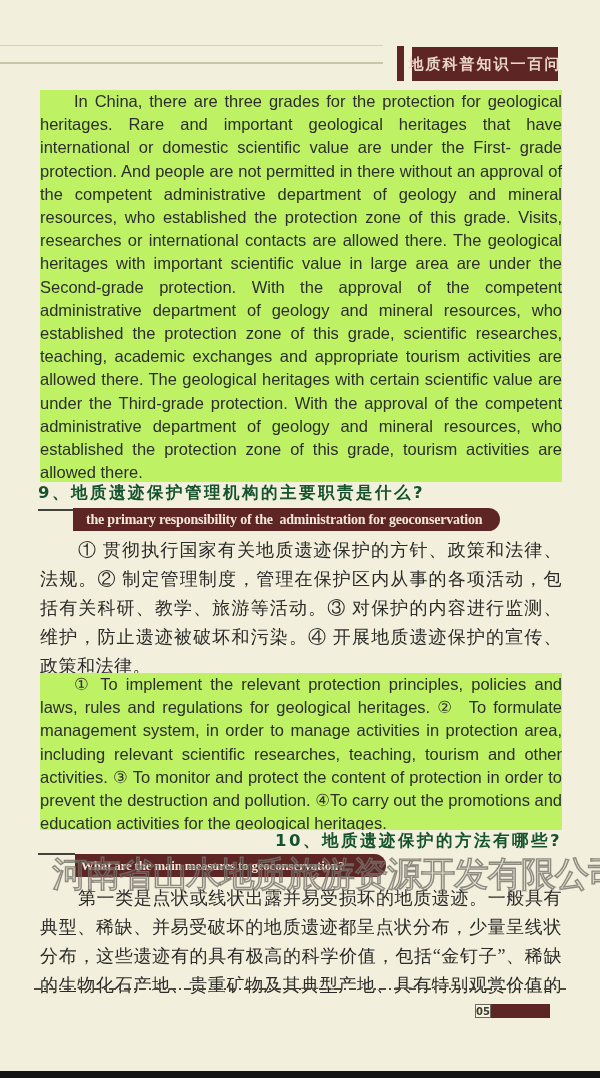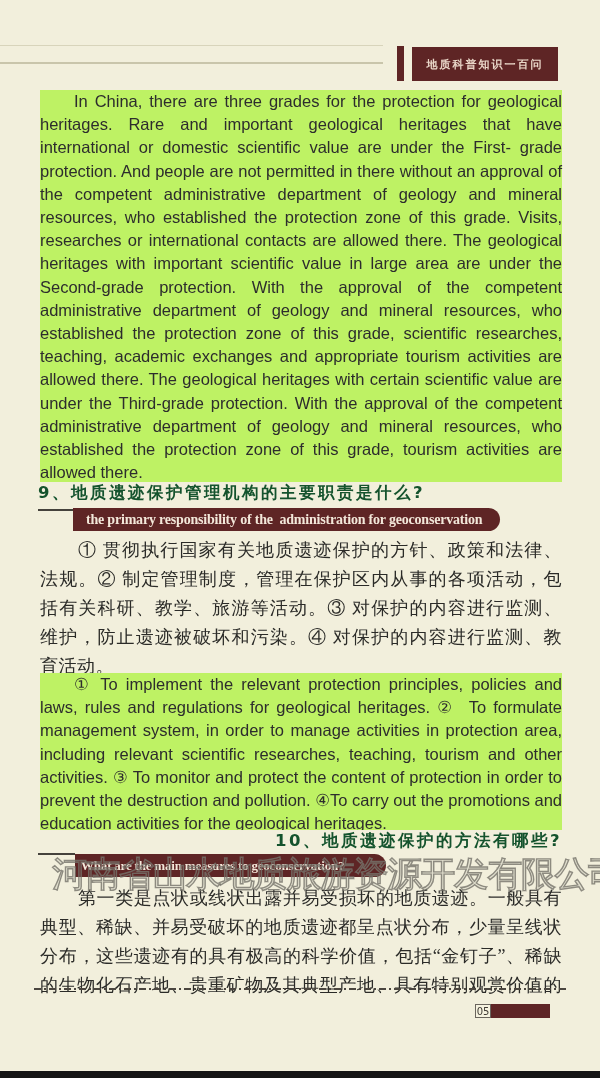--- a/index.html
+++ b/index.html
@@ -9,21 +9,21 @@
     font-family:"Liberation Serif","DejaVu Serif",serif;
   }
   .abs{position:absolute;}
   
   .rule-top{left:0;top:45px;width:383px;height:1px;background:#d8d4bb;}
   .rule-top2{left:0;top:62px;width:383px;height:2px;background:#c9c5ab;}
   .accent-bar{left:397px;top:46px;width:7px;height:35px;background:#5e2525;}
   .title-box{
     left:412px;top:47px;width:146px;height:34px;background:#5e2525;
     color:#e9d6c8;font-family:"DejaVu Sans","Liberation Sans",sans-serif;
-    font-size:11px;font-weight:bold;letter-spacing:2px;
+    font-size:15px;font-weight:bold;letter-spacing:2px;
     display:flex;align-items:center;justify-content:center;white-space:nowrap;
   }
   
   .para-en{
     left:40px;width:522px;color:#2d2d2d;font-size:16.5px;line-height:23.2px;
     text-align:justify;text-indent:34px;background:#bef264;
     font-family:Liberation Sans, sans-serif;
   }
   .para-cn{
     left:40px;width:522px;color:#2b2b28;font-size:18px;line-height:29px;
@@ -54,21 +54,21 @@
   }
   .para-cn-clip{top:884px;height:118px;overflow:hidden;}
   
   .dash-line{
     left:34px;top:988px;width:532px;height:2px;
     background:repeating-linear-gradient(90deg,#4b463f 0 7px,rgba(0,0,0,0) 7px 10px,#4b463f 10px 12px,rgba(0,0,0,0) 12px 15px);
   }
   .page-num-box{
     left:475px;top:1004px;width:16px;height:14px;background:#f5f2df;
     border:1px solid #6a655d;box-sizing:border-box;color:#3f3a33;
-    font-family:"DejaVu Sans","Liberation Sans",sans-serif;font-size:10px;font-weight:normal;
+    font-family:"DejaVu Sans","Liberation Sans",sans-serif;font-size:10px;font-weight:bold;
     display:flex;align-items:center;justify-content:center;
   }
   .page-num-bar{left:491px;top:1004px;width:59px;height:14px;background:#5e2525;}
   .bottom-edge{left:0;top:1071px;width:600px;height:7px;background:#141414;}
 </style>
 </head>
 <body>
 
 <div class="abs rule-top"></div>
 <div class="abs rule-top2"></div>
@@ -77,21 +77,21 @@
   <span>地质科普知识一百问</span>
 </div>
 
 <div class="abs para-en" style="top:90px;">In China, there are three grades for the protection for geological heritages. Rare and important geological heritages that have international or domestic scientific value are under the First- grade protection. And people are not permitted in there without an approval of the competent administrative department of geology and mineral resources, who established the protection zone of this grade. Visits, researches or international contacts are allowed there. The geological heritages with important scientific value in large area are under the Second-grade protection. With the approval of the competent administrative department of geology and mineral resources, who established the protection zone of this grade, scientific researches, teaching, academic exchanges and appropriate tourism activities are allowed there. The geological heritages with certain scientific value are under the Third-grade protection. With the approval of the competent administrative department of geology and mineral resources, who established the protection zone of this grade, tourism activities are allowed there.</div>
 
 <div class="abs heading-cn" style="top:482px;">9、地质遗迹保护管理机构的主要职责是什么?</div>
 <div class="abs heading-rule" style="left:38px;top:509px;width:35px;"></div>
 <div class="abs banner banner-9">
   <span>the primary responsibility of the &nbsp;administration for geoconservation</span>
 </div>
-<div class="abs para-cn" style="top:536px;">① 贯彻执行国家有关地质遗迹保护的方针、政策和法律、法规。② 制定管理制度，管理在保护区内从事的各项活动，包括有关科研、教学、旅游等活动。③ 对保护的内容进行监测、维护，防止遗迹被破坏和污染。④ 对保护的内容进行监测、教育活动。</div>
+<div class="abs para-cn" style="top:536px;">① 贯彻执行国家有关地质遗迹保护的方针、政策和法律、法规。② 制定管理制度，管理在保护区内从事的各项活动，包括有关科研、教学、旅游等活动。③ 对保护的内容进行监测、维护，防止遗迹被破坏和污染。④ 开展地质遗迹保护的宣传、政策和法律。</div>
 <div class="abs para-en" style="top:673px;">① To implement the relevant protection principles, policies and laws, rules and regulations for geological heritages. ② &nbsp;To formulate management system, in order to manage activities in protection area, including relevant scientific researches, teaching, tourism and other activities. ③ To monitor and protect the content of protection in order to prevent the destruction and pollution. ④To carry out the promotions and education activities for the geological heritages.</div>
 
 <div class="abs heading-cn" style="top:830px;text-align:right;">10、地质遗迹保护的方法有哪些?</div>
 <div class="abs heading-rule" style="left:38px;top:853px;width:37px;"></div>
 <div class="abs banner banner-10">
   <span>What are the main measures to geoconservation?</span>
 </div>
 <div class="abs para-cn para-cn-clip">第一类是点状或线状出露并易受损坏的地质遗迹。一般具有典型、稀缺、并易受破坏的地质遗迹都呈点状分布，少量呈线状分布，这些遗迹有的具有极高的科学价值，包括“金钉子”、稀缺的生物化石产地、贵重矿物及其典型产地、具有特别观赏价值的微型地质景观</div>
 
 <div class="abs watermark">河南省山水地质旅游资源开发有限公司</div>

